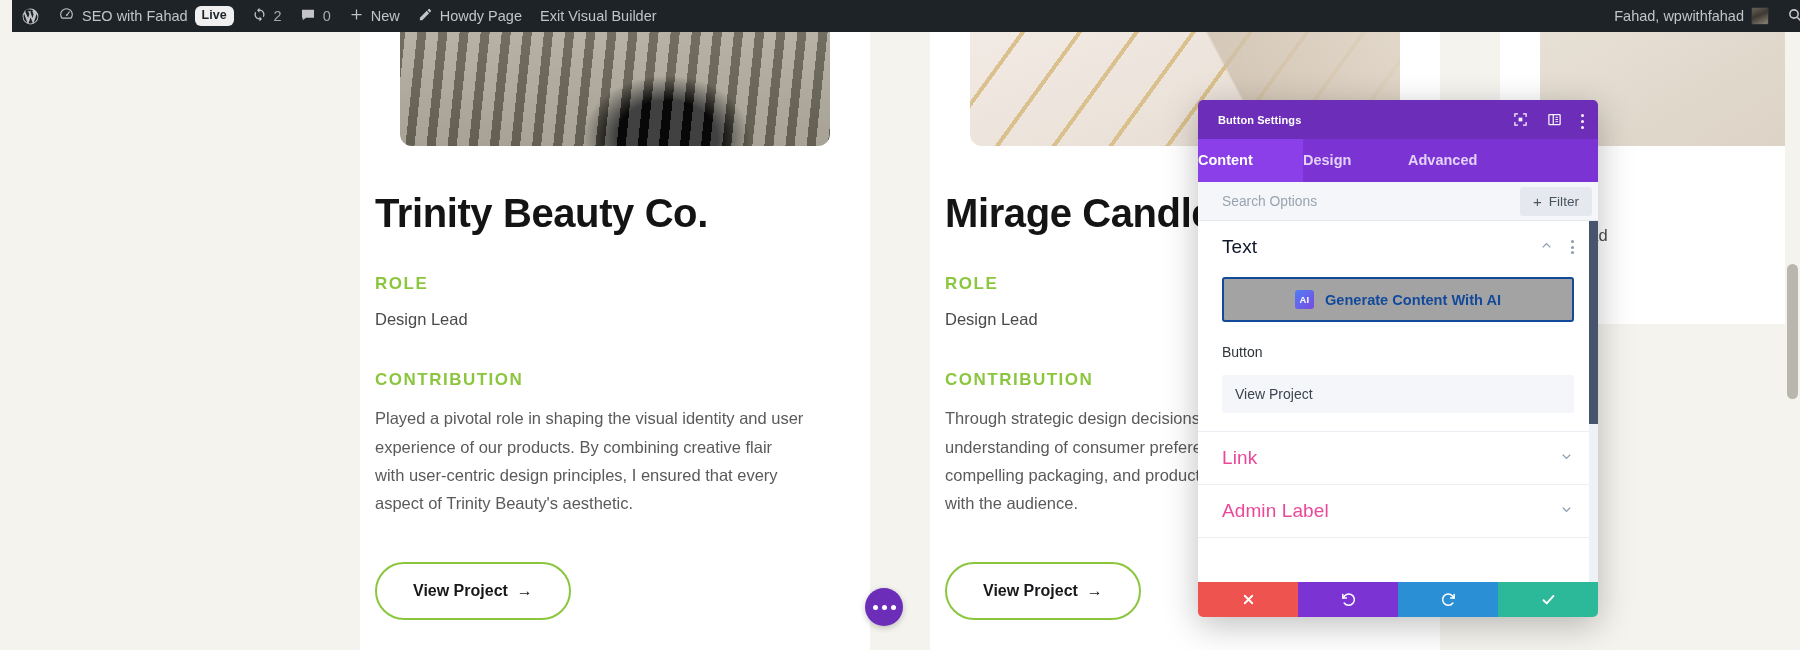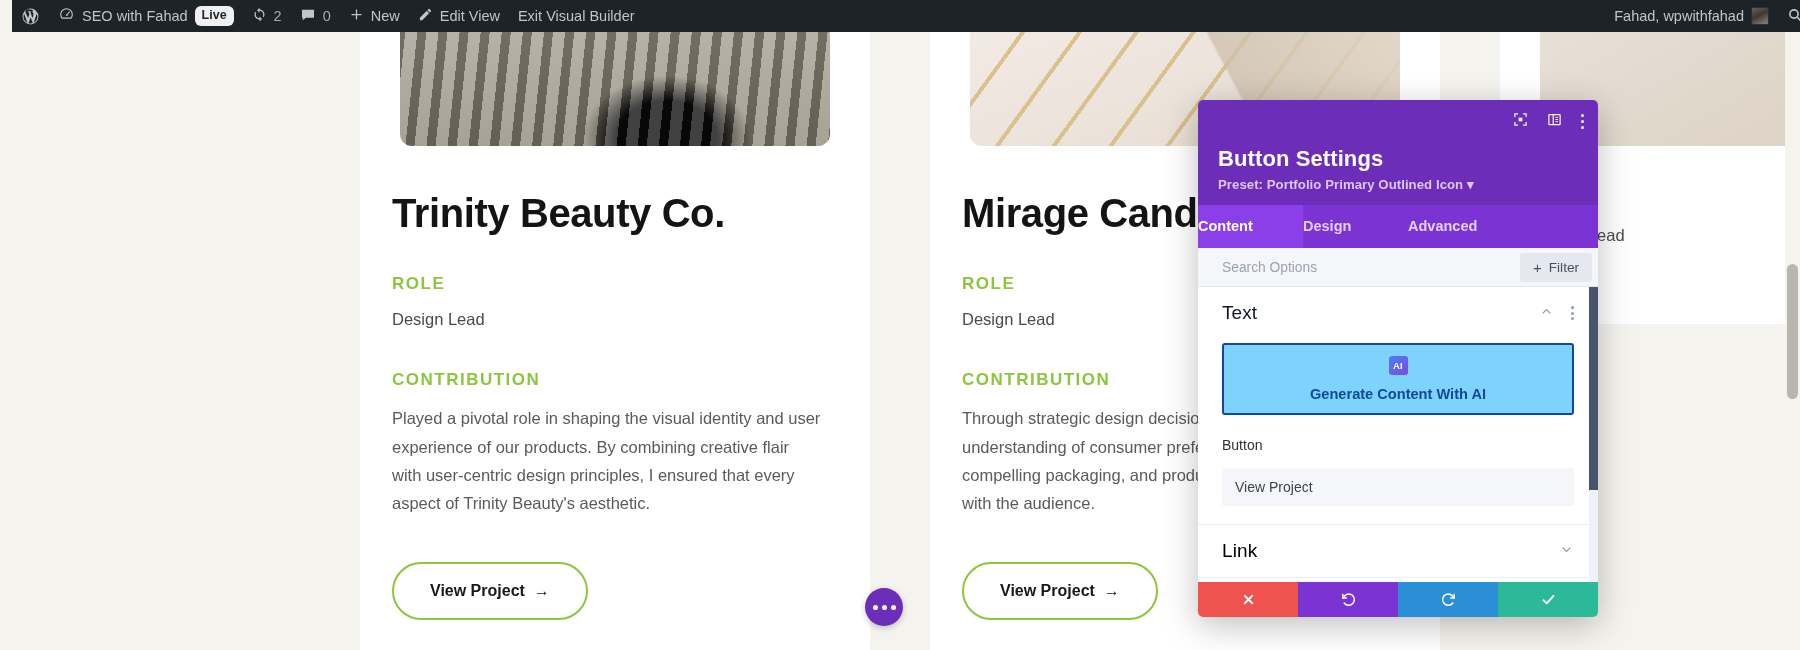--- a/index.html
+++ b/index.html
@@ -81,21 +81,21 @@
       repeating-linear-gradient(126deg,
         rgba(222,197,140,0) 0px, rgba(222,197,140,0) 16px,
         rgba(214,186,126,0.85) 16px, rgba(214,186,126,0.85) 20px,
         rgba(222,197,140,0) 20px, rgba(222,197,140,0) 46px),
       linear-gradient(160deg,#f3ece6 0%,#ece3db 55%,#e4d9cf 100%);
   }
   .media-c {
     background: linear-gradient(150deg,#e9e2d8 0%,#d8cdbf 100%);
   }
 
-  .card-body { padding: 0 32px; }
+  .card-body { padding: 0 15px; }
 
   .card-title {
     font-size: 40px;
     font-weight: 700;
     color: #141414;
     letter-spacing: -0.4px;
     margin-top: 44px;
     line-height: 1.16;
     white-space: nowrap;
   }
@@ -177,24 +177,23 @@
   }
 
   .modal-header {
     background: #6c2eb9;
     padding: 14px 17px 13px 20px;
     position: relative;
     flex: none;
   }
   .modal-title {
     color: #ffffff;
-    font-size: 22px;
+    font-size: 11px;
     font-weight: 700;
     letter-spacing: 0.1px;
-    margin-top: 32px;
   }
   .modal-preset {
     color: #dcc7f2;
     font-size: 13.2px;
     font-weight: 700;
     margin-top: 5px;
     letter-spacing: 0.05px;
     cursor: pointer;
   }
   .header-icons {
@@ -259,49 +258,48 @@
     border-bottom: 1px solid #eaeef3;
     padding: 0 24px;
   }
   .section-head {
     display: flex; align-items: center;
     height: 52px;
     cursor: pointer;
   }
   .section-title {
     font-size: 19px;
-    color: #000000;
+    color: #ec4899;
     font-weight: 400;
     flex: 1;
     letter-spacing: 0.1px;
   }
   .section-title.open { color: #0f172a; }
   .chev { color: #8a9cb0; display: block; }
   .kebab {
     margin-left: 17px;
     display: flex; flex-direction: column; gap: 2.6px;
     cursor: pointer;
   }
   .kebab i { width: 3px; height: 3px; border-radius: 50%; background: #8a9cb0; display: block; }
 
   .section-body { padding: 4px 0 18px; }
 
   .ai-btn {
     width: 100%;
     border: 2px solid #13499b;
     border-radius: 3px;
-    background: #7dd3fc;
+    background: #a3a3a3;
     padding: 11px 0;
     display: flex; align-items: center; justify-content: center; gap: 11px;
     color: #13499b;
     font-size: 14.6px;
     font-weight: 700;
     cursor: pointer;
     font-family: "Liberation Sans", sans-serif;
-    flex-direction: column;
   }
   .ai-badge {
     width: 19px; height: 19px; border-radius: 3px;
     background: linear-gradient(135deg,#4f7ef5 0%,#7b4ae0 100%);
     color: #fff; font-size: 9.5px; font-weight: 700;
     display: flex; align-items: center; justify-content: center;
     letter-spacing: 0.2px;
   }
 
   .field-label {
@@ -393,21 +391,21 @@
       </svg>
     </span>
     <span>New</span>
   </div>
   <div class="ab-item">
     <span>
       <svg width="15" height="15" viewBox="0 0 24 24" fill="#c3c4c7">
         <path d="M3 17.25V21h3.75L17.8 9.94l-3.75-3.75L3 17.25zM20.7 7.04a1 1 0 0 0 0-1.41l-2.34-2.34a1 1 0 0 0-1.41 0l-1.83 1.83 3.75 3.75 1.83-1.83z"></path>
       </svg>
     </span>
-    <span>Edit View</span>
+    <span>Howdy Page</span>
   </div>
   <div class="ab-item">
     <span>Exit Visual Builder</span>
   </div>
 
   <div class="ab-spacer"></div>
 
   <div class="ab-item">
     <span>Fahad, wpwithfahad</span>
     <span class="ab-avatar"></span>
@@ -471,24 +469,20 @@
 </div>
 
 <div id="page-scrollbar">
   <div id="page-scrollbar-thumb"></div>
 </div>
 
 <div id="settings-modal">
 
   <div class="modal-header">
     <div class="modal-title">Button Settings</div>
-    <div class="modal-preset">
-      <span>Preset: Portfolio Primary Outlined Icon</span>
-      <span>▾</span>
-    </div>
     <div class="header-icons">
       <span class="hdr-icon">
         <svg width="15" height="15" viewBox="0 0 24 24" fill="none" stroke="#fff" stroke-width="2">
           <path d="M3 8V3h5M16 3h5v5M21 16v5h-5M8 21H3v-5"></path>
           <rect x="9" y="9" width="6" height="6" fill="#fff" stroke="none"></rect>
         </svg>
       </span>
       <span class="hdr-icon">
         <svg width="15" height="15" viewBox="0 0 24 24" fill="none" stroke="#fff" stroke-width="2">
           <rect x="3" y="4" width="18" height="16" rx="1"></rect>

